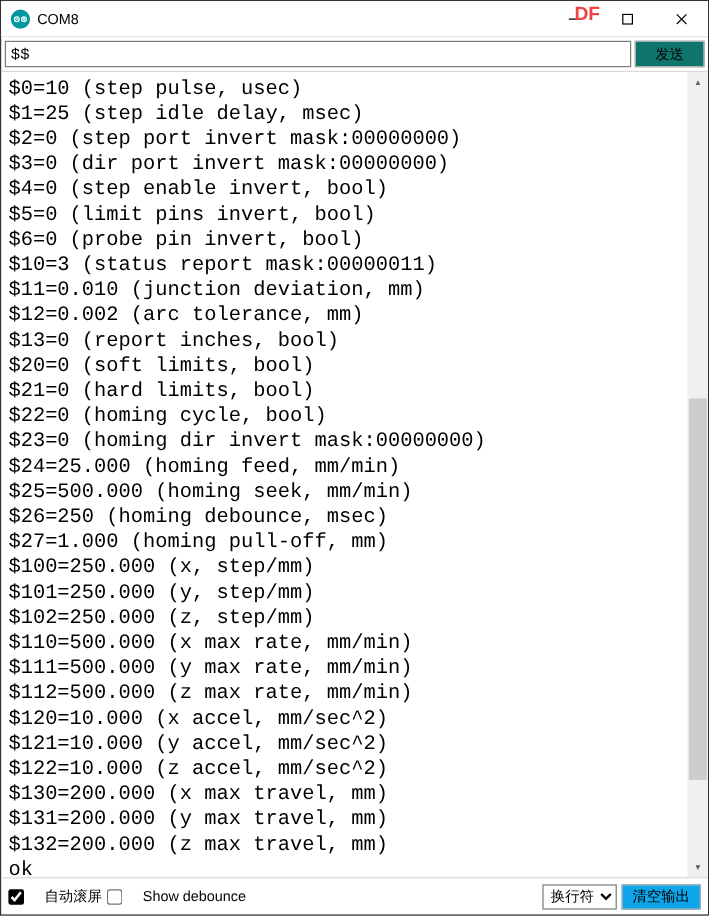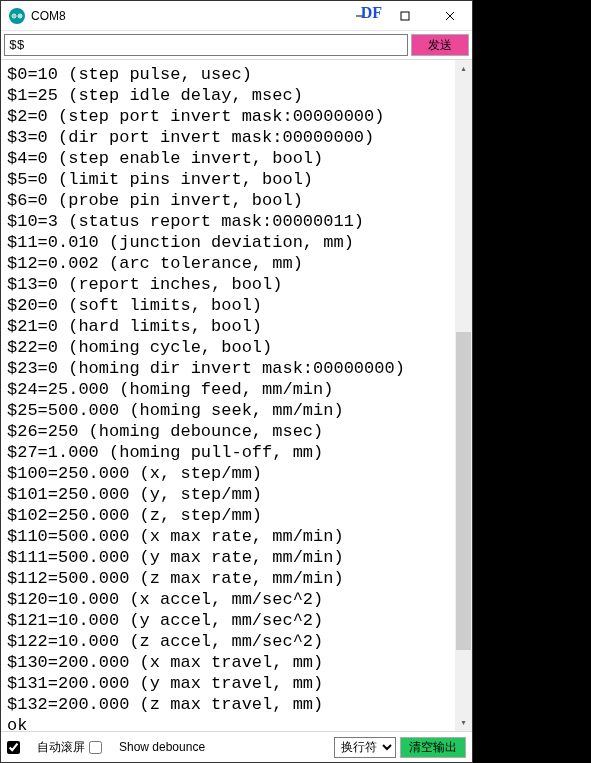--- a/index.html
+++ b/index.html
@@ -5,21 +5,21 @@
   * { box-sizing: border-box; }
   html, body {
     margin: 0; padding: 0;
     font-family: "Segoe UI", Tahoma, sans-serif;
     font-size: 12px;
     background: #000;
     width: 591px; height: 763px;
     overflow: hidden;
   }
   .window {
-    width: 473px; height: 763px;
+    width: 591px; height: 763px;
     background: #fff;
     border: 1px solid #333;
     display: flex;
     flex-direction: column;
   }
   .titlebar {
     height: 30px;
     display: flex;
     align-items: center;
     background: #fff;
@@ -44,43 +44,42 @@
   .win-btn {
     width: 45px; height: 100%;
     display: flex; align-items: center; justify-content: center;
     font-size: 11px; color: #000;
   }
   .watermark {
     position: absolute;
     right: 90px; top: 3px;
     font-weight: 700;
     font-size: 16px;
-    color: #1d4ed8;
+    color: #ef4444;
     letter-spacing: 0;
     pointer-events: none;
-    font-family: Liberation Serif, serif;
   }
   .input-row {
     display: flex;
     padding: 3px;
     gap: 3px;
     border-bottom: 1px solid #d9d9d9;
   }
   .cmd-input {
     flex: 1;
     height: 22px;
     padding: 2px 4px;
     border: 1px solid #7a7a7a;
     font-family: "Courier New", monospace;
     font-size: 13px;
     outline: none;
   }
   .send-btn {
     width: 58px; height: 22px;
-    background: #ec4899;
+    background: #0f766e;
     border: 1px solid #adadad;
     font-size: 12px;
     display: flex; align-items: center; justify-content: center;
     cursor: pointer;
   }
   .console-wrap {
     flex: 1;
     display: flex;
     overflow: hidden;
     border-bottom: 1px solid #d9d9d9;
@@ -125,21 +124,21 @@
   select.combo {
     height: 21px;
     font-size: 12px;
     border:1px solid #7a7a7a;
     background:#fff;
     padding: 0 2px;
   }
   .clear-btn {
     height: 21px;
     padding: 0 8px;
-    background: #22c55e;
+    background: #0ea5e9;
     border:1px solid #adadad;
     font-size:12px;
     display:flex; align-items:center;
     cursor:pointer;
   }
 </style>
 </head>
 <body>
 
 <div class="window">

